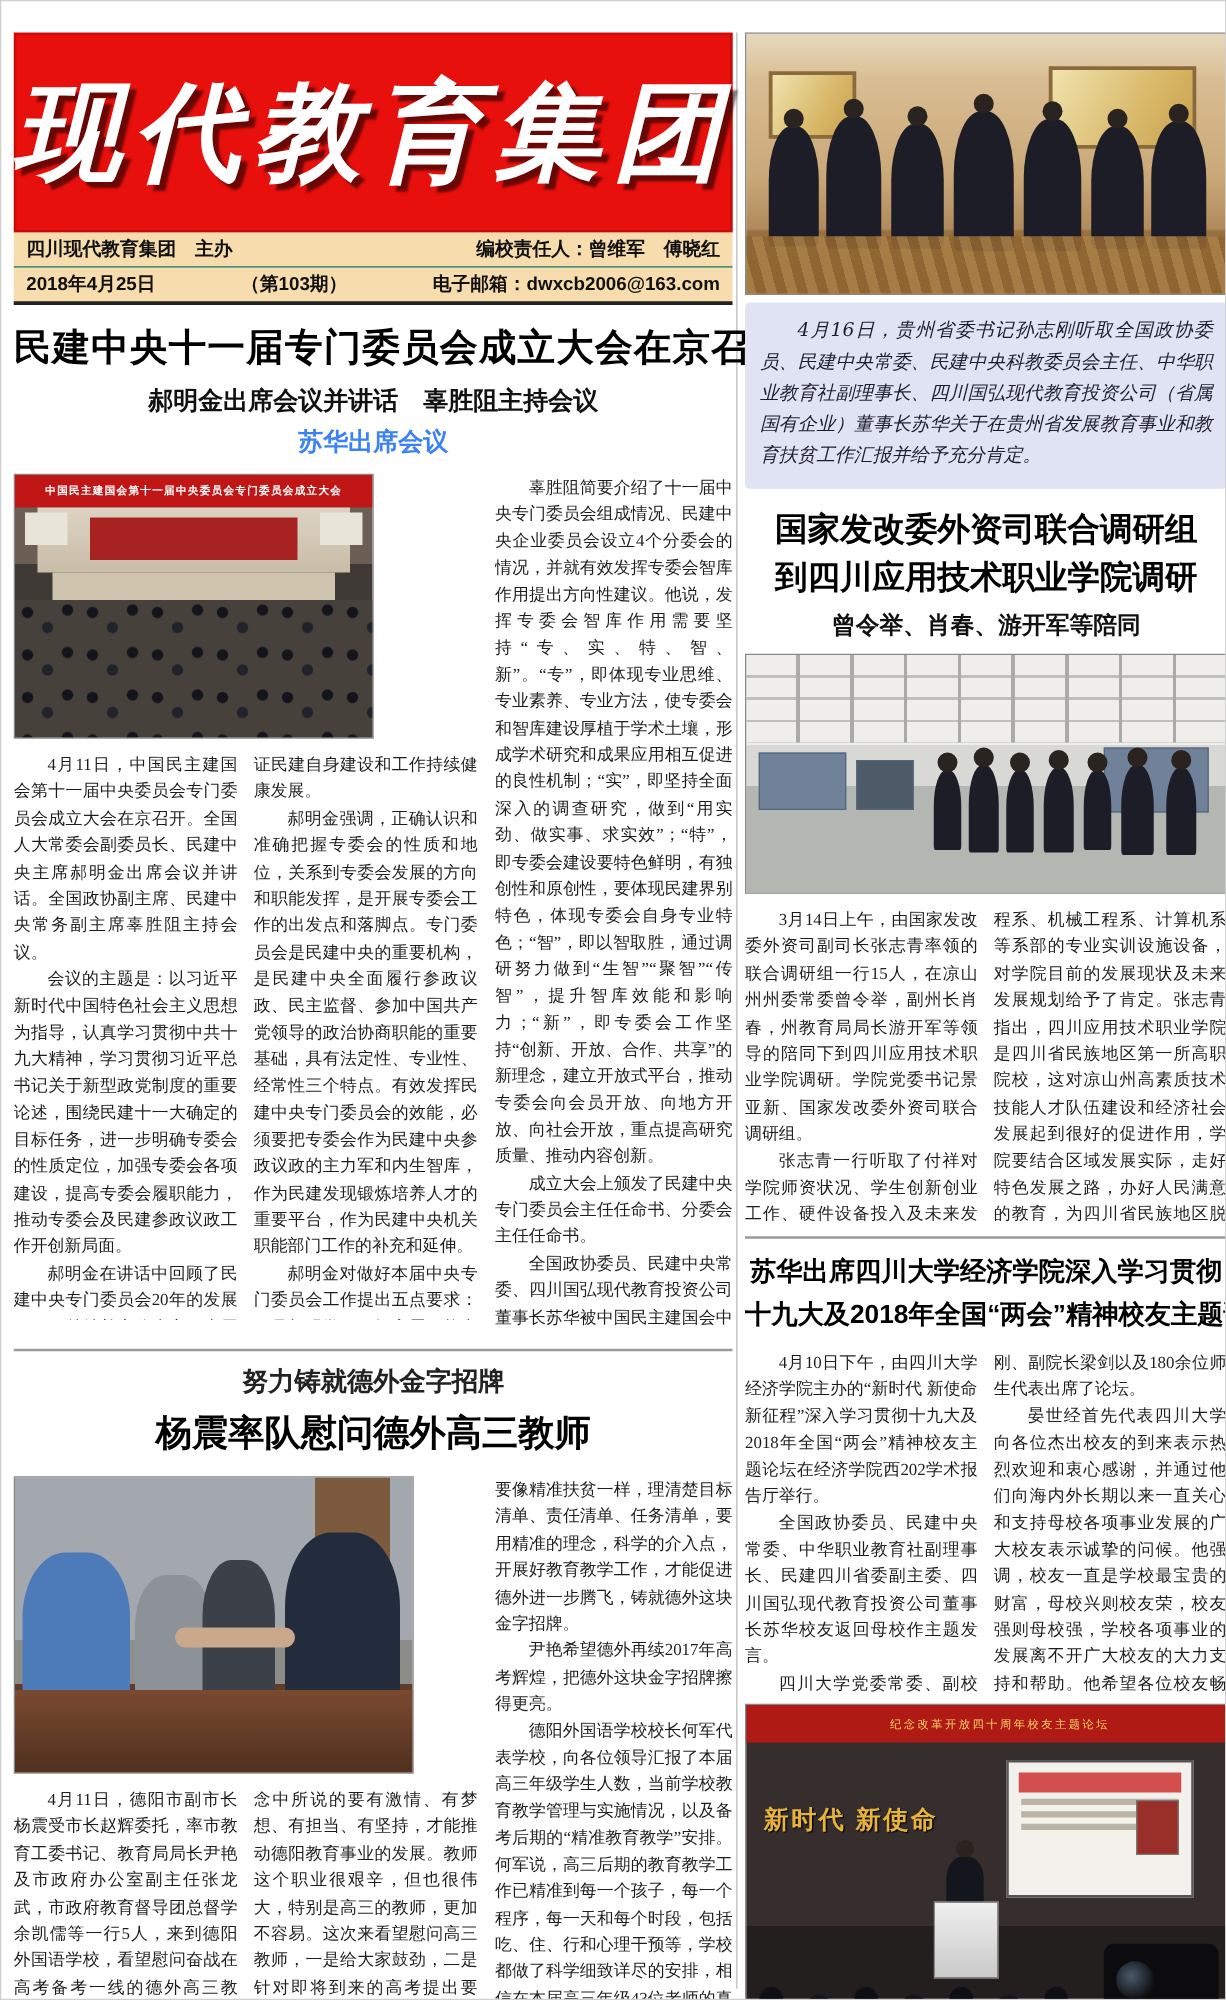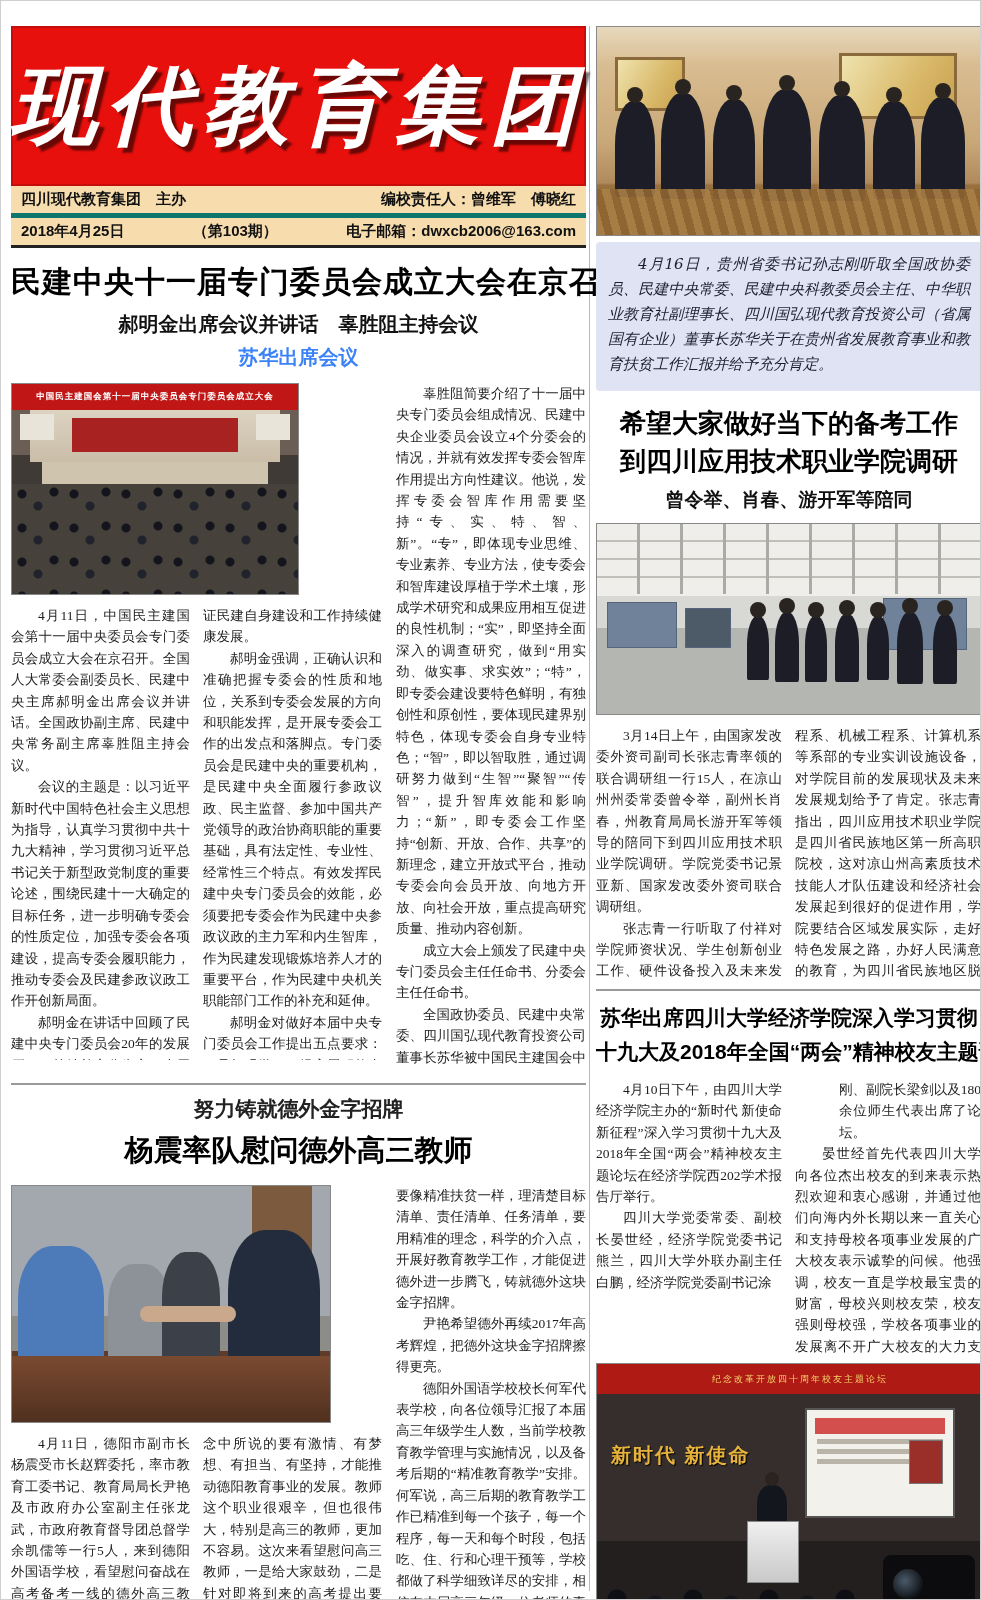--- a/index.html
+++ b/index.html
@@ -21,21 +21,21 @@
   .masthead-title {
     font-family:"DejaVu Serif", serif; font-style:italic; font-weight:bold;
     font-size:86px; color:#fff; letter-spacing:10px; white-space:nowrap;
     text-shadow:5px 5px 2px rgba(0,0,0,.55);
   }
   .infobar { background:#f7ddae; border-bottom:3px solid #222; }
   .infobar-row {
     display:flex; justify-content:space-between; align-items:center;
     padding:4px 10px; font-family:"Liberation Sans", sans-serif; font-weight:bold; font-size:15px; color:#111;
   }
-  .infobar-row.first { border-bottom:5px solid #0f766e; }
+  .infobar-row.first { border-bottom:1px solid #0f766e; }
 
   .headline-main {
     margin-top:14px; text-align:center; font-family:"Liberation Sans", sans-serif;
     font-weight:bold; font-size:30px; letter-spacing:1px; color:#000; white-space:nowrap;
   }
   .subhead { text-align:center; font-family:"Liberation Sans", sans-serif; font-weight:bold; font-size:20px; margin-top:8px; color:#111; }
   .subhead2 { text-align:center; font-family:"Liberation Sans", sans-serif; font-weight:bold; font-size:20px; margin-top:6px; color:#3b82f6; }
 
   .article-body { display:flex; gap:14px; margin-top:12px; }
   .body-left { width:371px; }
@@ -248,21 +248,21 @@
       <div class="sil" style="left:166px;top:62px;width:48px;height:112px;"></div>
       <div class="sil" style="left:222px;top:68px;width:46px;height:106px;"></div>
       <div class="sil" style="left:276px;top:74px;width:42px;height:98px;"></div>
       <div class="sil" style="left:324px;top:70px;width:44px;height:102px;"></div>
       <div class="floorpat" style="background:repeating-linear-gradient(75deg,#a87f46 0 8px,#8f6531 8px 16px);"></div>
     </div>
 
     <div class="caption-box">4月16日，贵州省委书记孙志刚听取全国政协委员、民建中央常委、民建中央科教委员会主任、中华职业教育社副理事长、四川国弘现代教育投资公司（省属国有企业）董事长苏华关于在贵州省发展教育事业和教育扶贫工作汇报并给予充分肯定。</div>
 
     <div>
-      <div class="r-headline">希望大家做好当下的备考工作</div>
+      <div class="r-headline">国家发改委外资司联合调研组</div>
       <div class="r-headline" style="margin-top:0;">到四川应用技术职业学院调研</div>
       <div class="r-subtitle">曾令举、肖春、游开军等陪同</div>
 
       <div class="photo ph-shop" style="margin-top:10px;">
         <div class="truss"></div>
         <div class="mach" style="left:10px;top:78px;width:70px;height:46px;"></div>
         <div class="mach dark" style="left:88px;top:84px;width:46px;height:40px;"></div>
         <div class="mach" style="right:14px;top:74px;width:84px;height:52px;"></div>
         <div class="sil" style="left:150px;top:92px;width:22px;height:64px;"></div>
         <div class="sil" style="left:178px;top:88px;width:24px;height:70px;"></div>
@@ -287,24 +287,25 @@
 
     <hr class="section-rule">
 
     <div>
       <div class="r2-headline">苏华出席四川大学经济学院深入学习贯彻</div>
       <div class="r2-headline">十九大及2018年全国“两会”精神校友主题论坛</div>
 
       <div class="r-cols">
         <div class="r-col a2">
           <p class="body-p">4月10日下午，由四川大学经济学院主办的“新时代 新使命 新征程”深入学习贯彻十九大及2018年全国“两会”精神校友主题论坛在经济学院西202学术报告厅举行。</p>
+          <p class="body-p">全国政协委员、民建中央常委、中华职业教育社副理事长、民建四川省委副主委、四川国弘现代教育投资公司董事长苏华校友返回母校作主题发言。</p>
           <p class="body-p">四川大学党委常委、副校长晏世经，经济学院党委书记熊兰，四川大学外联办副主任白鹏，经济学院党委副书记涂</p>
         </div>
         <div class="r-col a2">
-          <p class="body-p" style="text-indent:0;margin-left:44px;">刚、副院长梁剑以及180余位师生代表出席了论坛。</p>
+          <p class="body-p" style="text-indent:0;">刚、副院长梁剑以及180余位师生代表出席了论坛。</p>
           <p class="body-p"><span>晏世经首先代表四川大学向各位杰出校友的到来表示热烈欢迎和衷心感谢，并通过他们向海内外长期以来一直关心和支持母校各项事业发展的广大校友表示诚挚的问候。他强调，校友一直是学校最宝贵的财富，母校兴则校友荣，校友强则母校强，学校各项事业的发展离不开广大校友的大力支持和帮助。他希望各位校友畅所欲言，把参加2018年全国“两会”的精神和心得带回母校，把握好创业、</span></p>
         </div>
       </div>
 
       <div class="photo ph-forum" style="margin-top:8px;">
         <div class="banner">纪念改革开放四十周年校友主题论坛</div>
         <div class="backdrop-text">新时代 新使命</div>
         <div class="screen">
           <div class="slide-title"></div>
           <div class="slide-line"></div>

